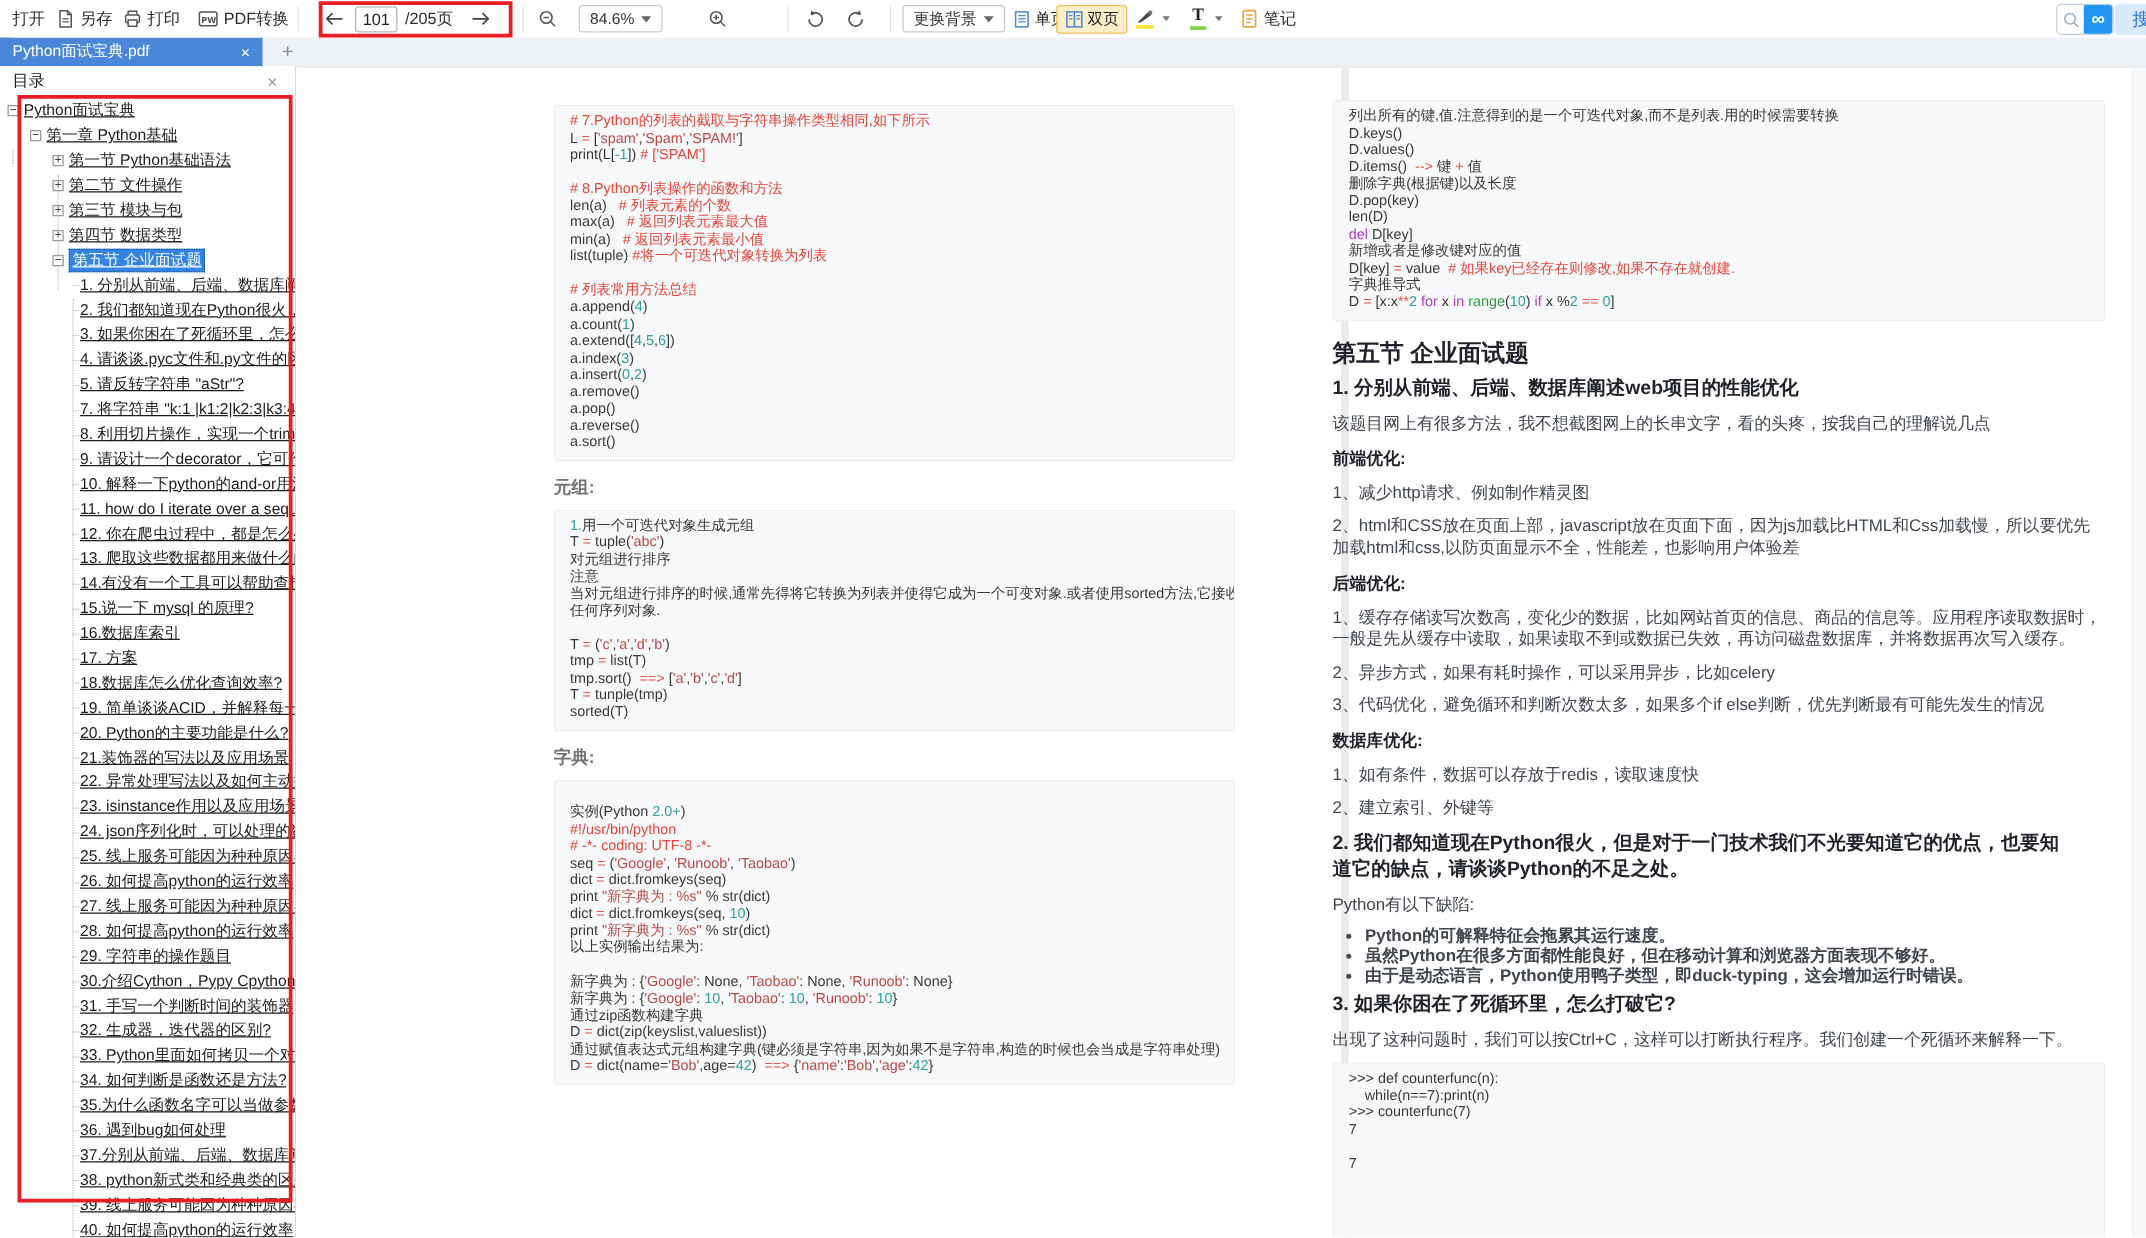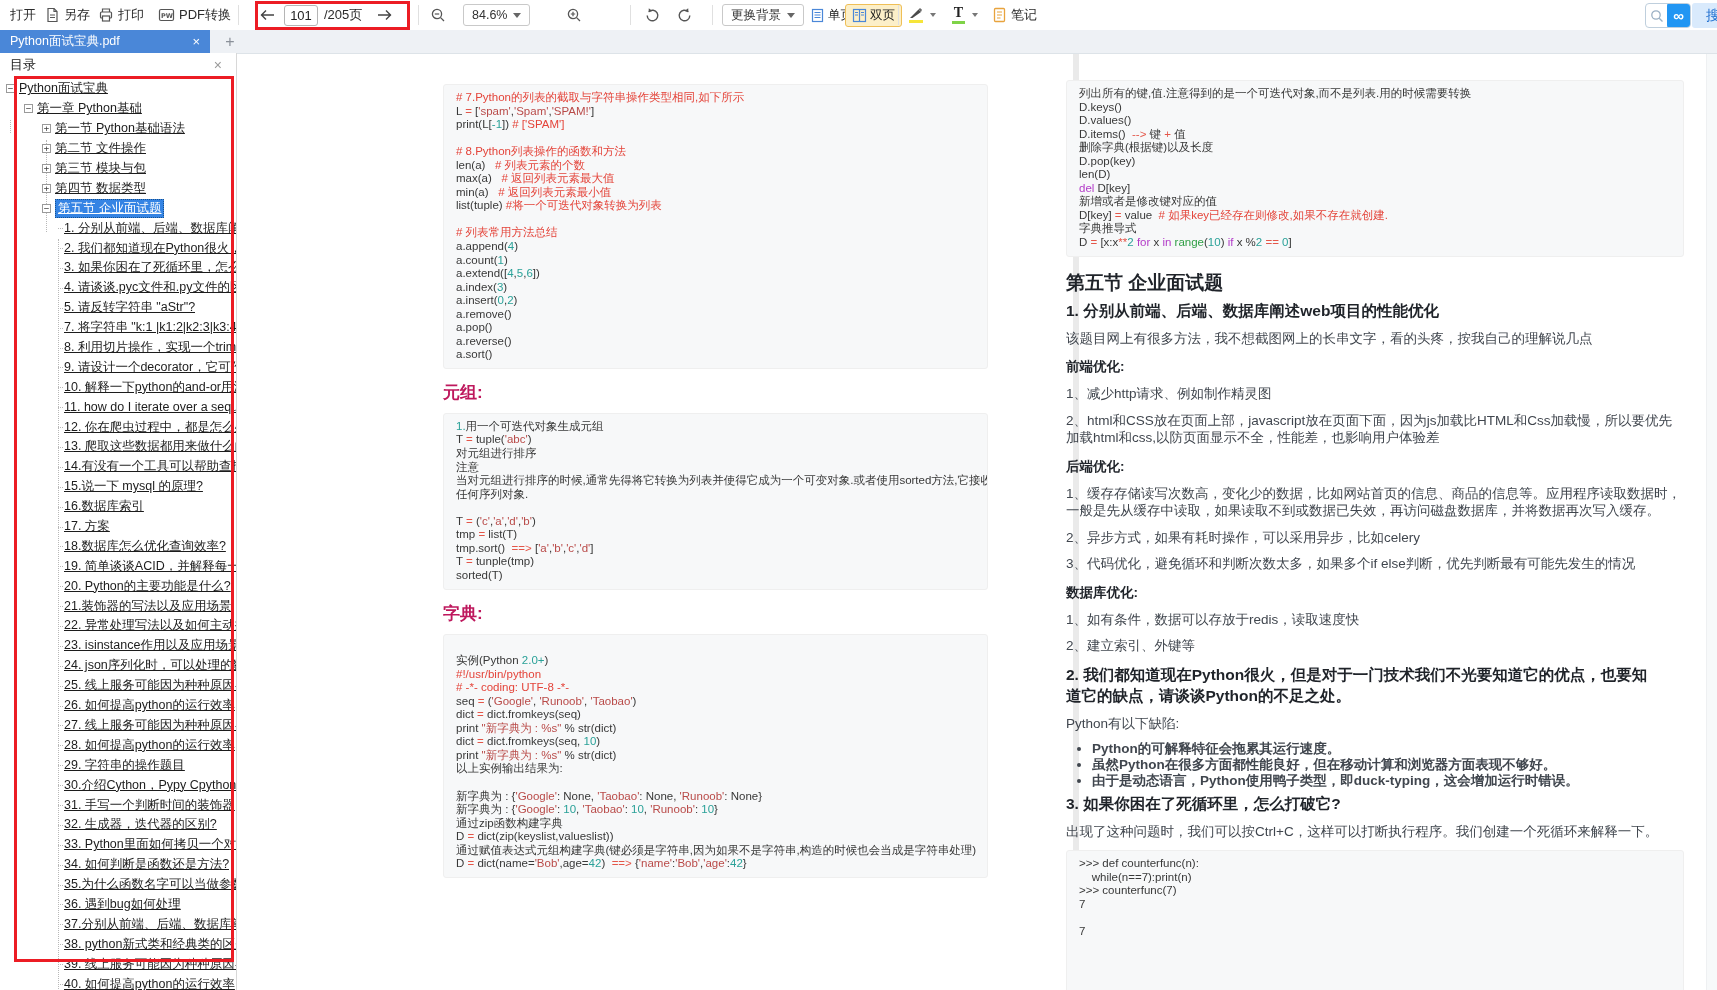--- a/index.html
+++ b/index.html
@@ -64,21 +64,21 @@
   .c-tx { color:#383838; }
   .c-cm { color:var(--c-cm,#e4443a); }
   .c-st { color:var(--c-st,#b94a48); }
   .c-nu { color:var(--c-nu,#2aa198); }
   .c-kw { color:var(--c-kw,#b23bc8); }
   .c-op { color:var(--c-op,#e45649); }
   .c-fn { color:var(--c-fn,#2f9e44); }
 
   .doc-h2 { font-size:19px; font-weight:bold; color:#1f2329; margin:13px 0 4px; }
   .doc-h3 { font-size:15.5px; font-weight:bold; color:#1f2329; margin:1px 0 2px; line-height:21px; max-width:588px; }
-  .doc-h4 { font-size:17px; font-weight:bold; color:#be185d; margin:12px 0 9px; }
+  .doc-h4 { font-size:14px; font-weight:bold; color:#737373; margin:12px 0 9px; }
   .doc-p  { font-size:13.5px; color:#40464e; margin:9px 0; line-height:17.5px; }
   .doc-b  { font-size:13.5px; font-weight:bold; color:#1f2329; margin:11px 0 1px; }
   .doc-ul { margin:5px 0 5px 14px; padding-left:12px;font-weight:bold; }
   .doc-ul li { font-size:13.5px; color:#40464e; line-height:15.8px; }
   .code-tall { min-height:188px; }
 
   svg.icn { display:block; }
 </style>
 </head>
 <body>

